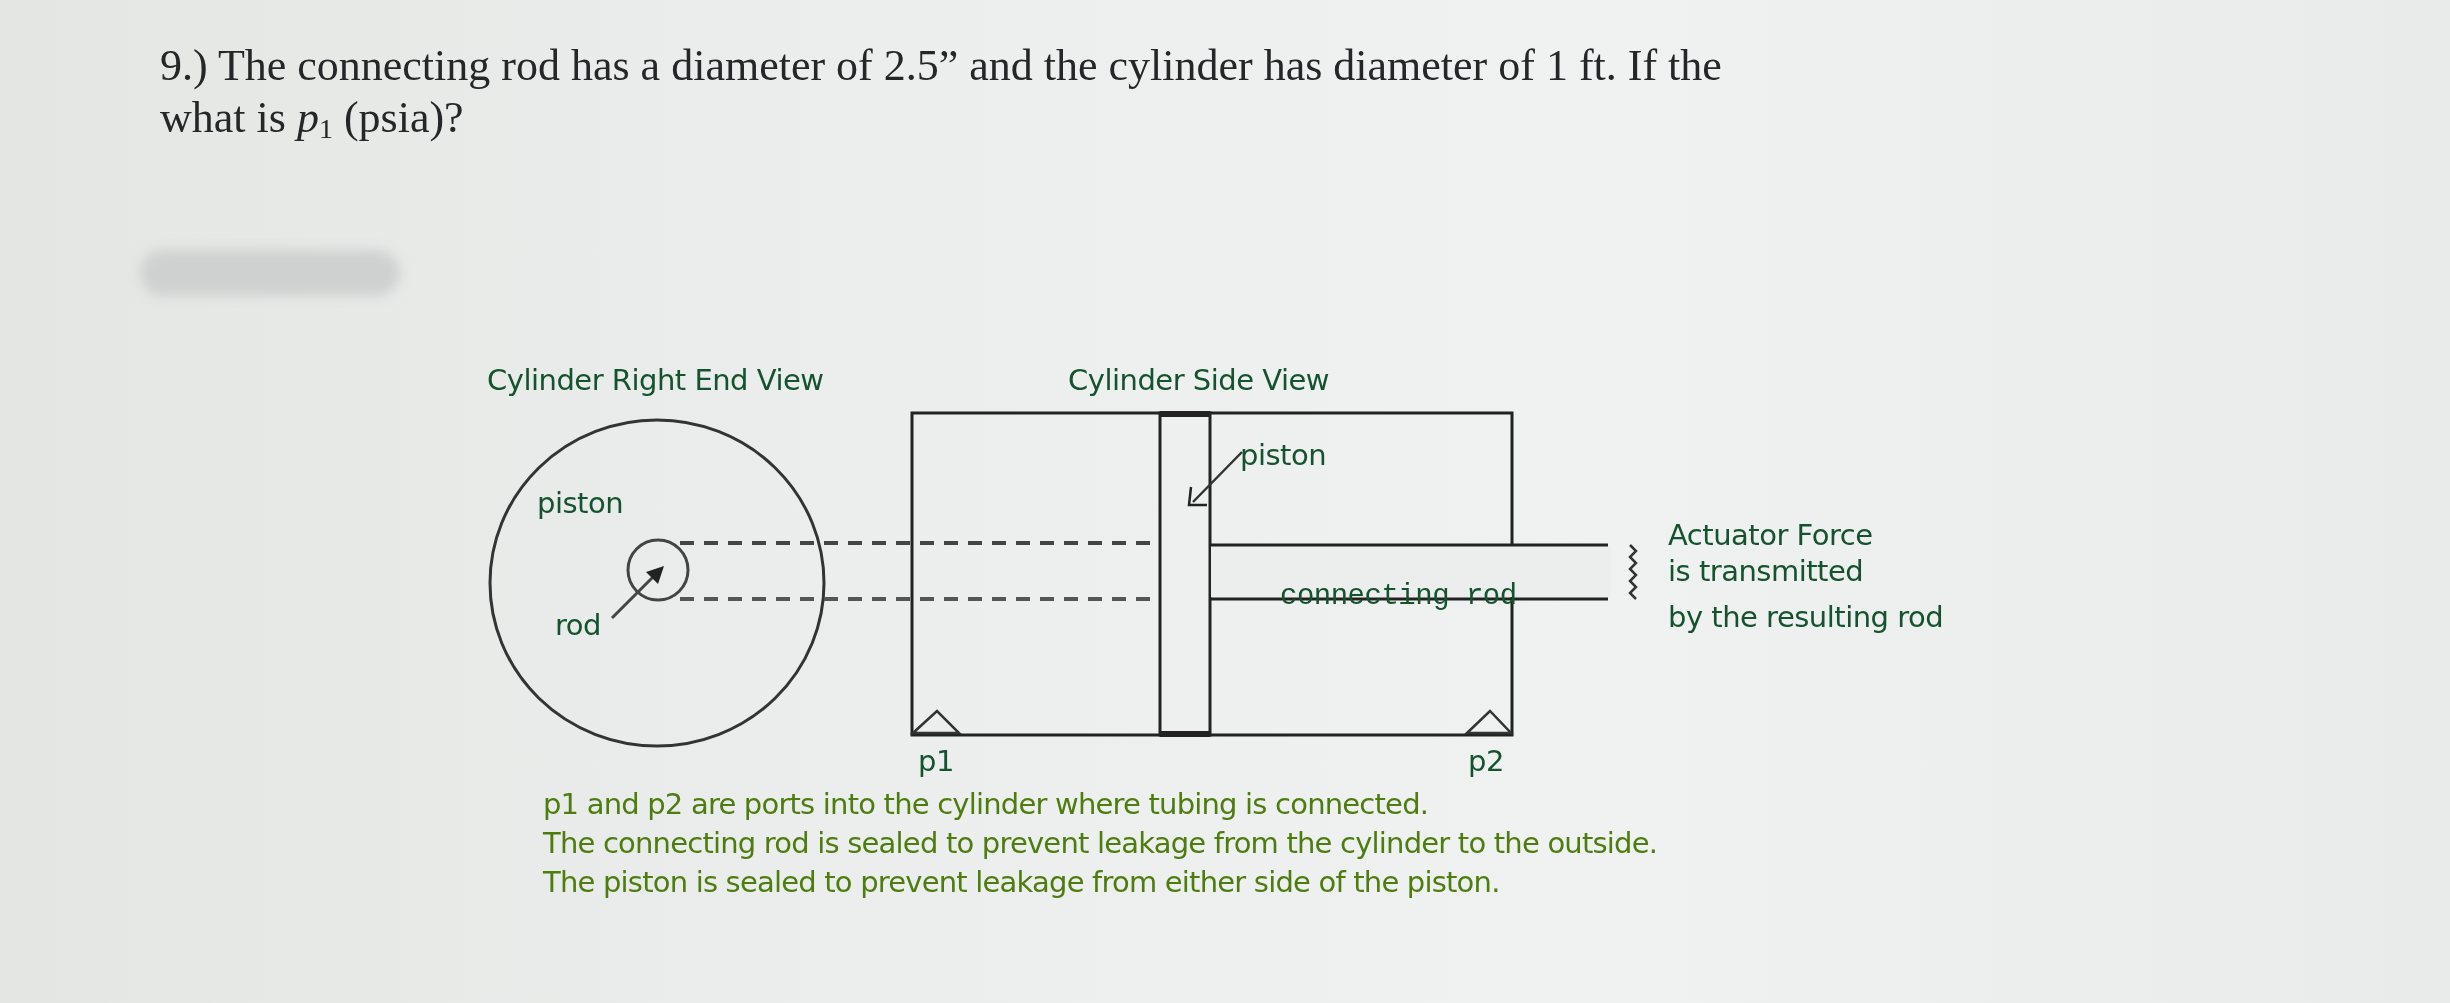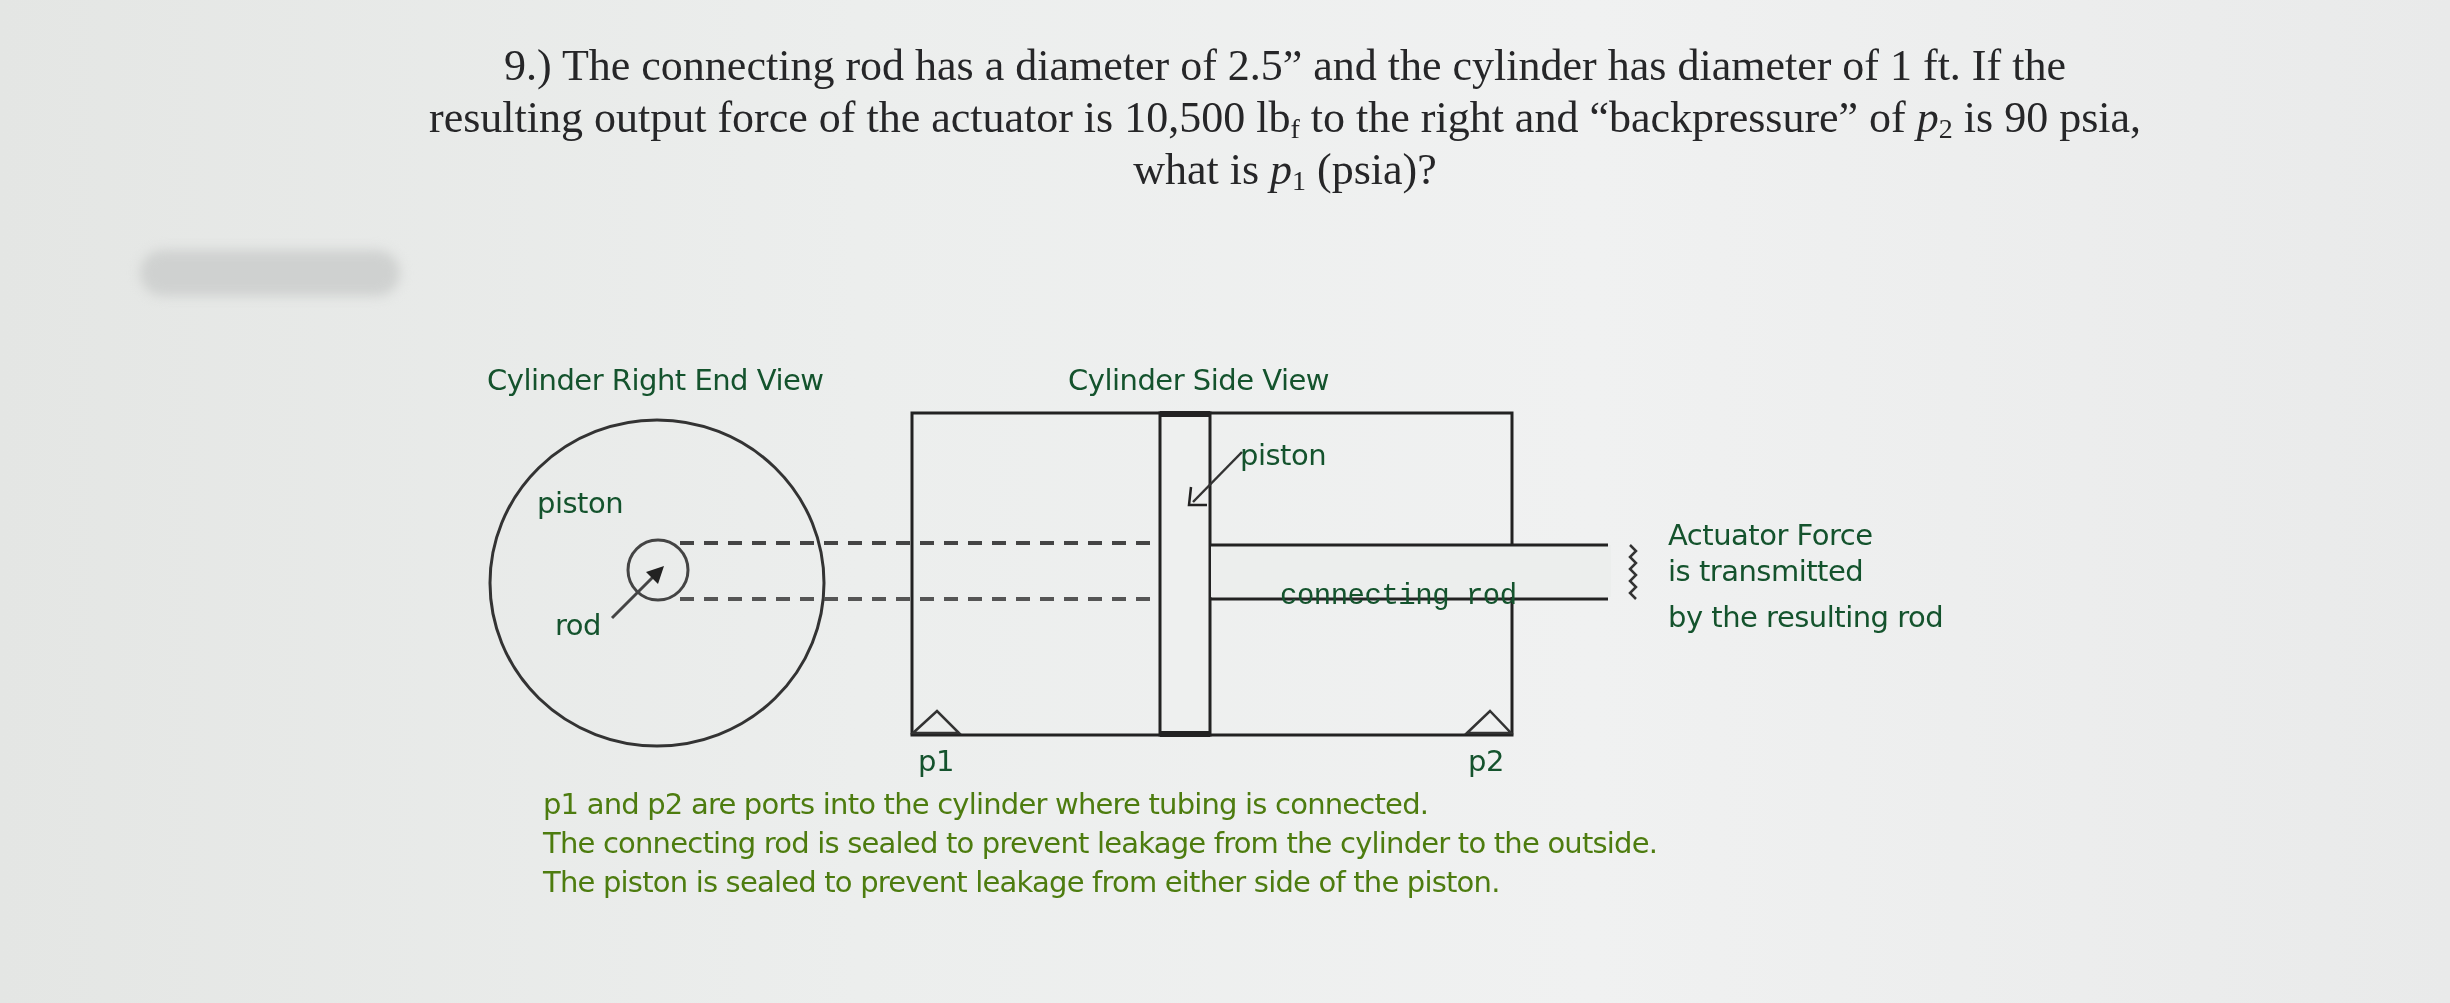--- a/index.html
+++ b/index.html
@@ -7,21 +7,21 @@
     width:2450px; height:1003px; overflow:hidden; position:relative;
     background: linear-gradient(90deg, #e4e6e4 0%, #eceeed 35%, #f0f1f1 65%, #e9eaea 100%);
     font-family: "Liberation Serif", serif;
     color:#2a2a2e;
   }
   .question {
     position:absolute; left:160px; top:40px; width:2250px;
     font-family:"Liberation Serif", serif;
     font-size:44px; line-height:52px; color:#262628;
   }
-  .question .line { display:block; white-space:nowrap;text-align:center; }
+  .question .line { display:block; white-space:nowrap; }
   .question i { font-style:italic; }
   .question sub { font-size:28px; vertical-align:-6px; line-height:0; }
   .smudge {
     position:absolute; left:140px; top:250px; width:260px; height:46px;
     border-radius:23px; background:#cfd1d0; filter: blur(6px);
   }
   .diagram { position:absolute; left:0; top:0; width:2450px; height:1003px; }
   .lbl {
     position:absolute; font-family:"DejaVu Sans", sans-serif;
     font-size:29px; color:#14532d; white-space:nowrap; letter-spacing:-0.5px;
@@ -34,21 +34,20 @@
   .notes div { white-space:nowrap; }
 </style>
 </head>
 <body>
 
 <div class="question">
   <span class="line">
     <span>9.)</span>
     <span>The connecting rod has a diameter of 2.5” and the cylinder has diameter of 1 ft. If the</span>
   </span>
-  <span class="line"><span>resulting output force of the actuator is 10,500 lb</span><sub>f</sub><span> to the right and “backpressure” of </span><i>p</i><sub>2</sub><span> is 90 psia,</span></span>
   <span class="line"><span>what is </span><i>p</i><sub>1</sub><span> (psia)?</span></span>
 </div>
 
 <div class="smudge"></div>
 
 <svg class="diagram" viewBox="0 0 2450 1003" width="2450" height="1003">
 
   <ellipse cx="657" cy="583" rx="167" ry="163" fill="none" stroke="#333" stroke-width="3"></ellipse>
 
   <circle cx="658" cy="570" r="30" fill="none" stroke="#444" stroke-width="3"></circle>

